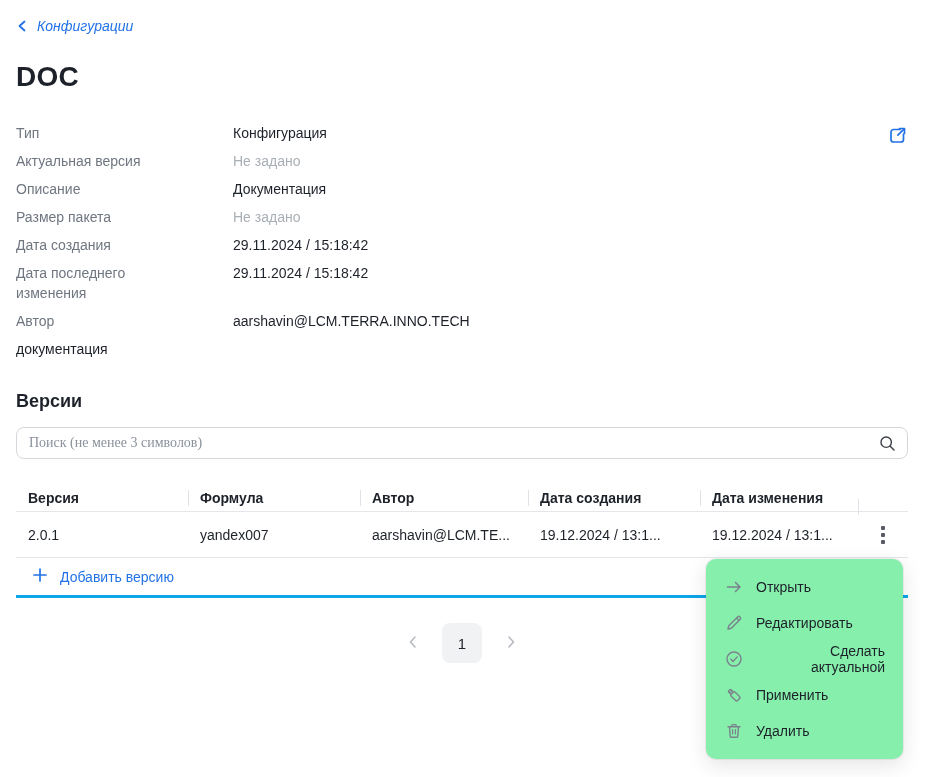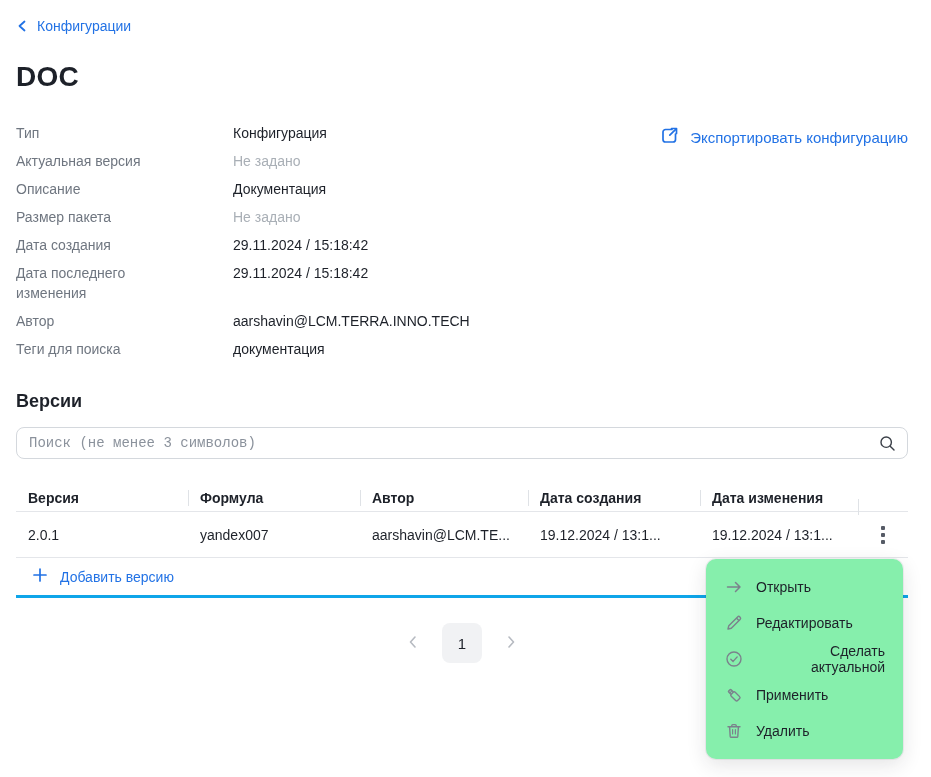--- a/index.html
+++ b/index.html
@@ -10,21 +10,21 @@
     color: #1d2129;
     position: relative;
     overflow: hidden;
   }
   .page { padding: 18px 23px 0 16px; position: relative; }
 
   
   .back-link {
     display: inline-flex; align-items: center; gap: 9px;
     color: #2272E5; font-size: 14px; font-weight: 500;
-    cursor: pointer; text-decoration: none;
+    cursor: pointer; text-decoration: none; font-style: italic;
   }
   .back-link svg { display: block; }
 
   
   .page-title { font-size: 28px; font-weight: 700; margin-top: 24px; letter-spacing: .2px; }
 
   
   .details-wrap { position: relative; margin-top: 30px; }
   .details-grid {
     display: grid; grid-template-columns: 217px 1fr;
@@ -40,21 +40,21 @@
     color: #2272E5; font-size: 15px; font-weight: 500; cursor: pointer;
   }
 
   
   .versions-heading { margin-top: 32px; font-size: 18px; font-weight: 700; }
   .search-wrap { position: relative; margin-top: 15px; }
   .search-input {
     width: 100%; height: 32px;
     border: 1px solid #d4d8dd; border-radius: 8px;
     padding: 0 38px 0 12px; font-size: 14px; color: #8b5cf6;
-    font-family: Liberation Mono, monospace; outline: none; background: #fff;
+    font-family: Liberation Serif, serif; outline: none; background: #fff;
   }
   .search-input::placeholder { color: #8b929c; }
   .search-icon { position: absolute; right: 11px; top: 7px; }
 
   
   .table { margin-top: 25px; width: 100%; font-size: 14px; }
   .t-row {
     display: grid;
     grid-template-columns: 172px 172px 168px 172px 158px 1fr;
     align-items: center;
@@ -125,21 +125,20 @@
 
   <div class="details-wrap">
     <div class="export-link">
       <span>
         <svg width="21" height="21" viewBox="0 0 21 21" fill="none">
           <path d="M13 4.5 H6.5 A2.5 2.5 0 0 0 4 7 v7.5 A2.5 2.5 0 0 0 6.5 17 h7.5 A2.5 2.5 0 0 0 16.5 14.5 V9" stroke="#2272E5" stroke-width="1.7" stroke-linecap="round"></path>
           <path d="M12.5 3.5 h5 v5" stroke="#2272E5" stroke-width="1.7" stroke-linecap="round" stroke-linejoin="round"></path>
           <path d="M17.2 3.8 L10.8 10.2" stroke="#2272E5" stroke-width="1.7" stroke-linecap="round"></path>
         </svg>
       </span>
-      <span>Экспортировать конфигурацию</span>
     </div>
 
     <div class="details-grid">
       <div class="detail-label">Тип</div>
       <div class="detail-value">Конфигурация</div>
 
       <div class="detail-label">Актуальная версия</div>
       <div class="detail-value muted">Не задано</div>
 
       <div class="detail-label">Описание</div>
@@ -150,21 +149,20 @@
 
       <div class="detail-label">Дата создания</div>
       <div class="detail-value">29.11.2024 / 15:18:42</div>
 
       <div class="detail-label">Дата последнего изменения</div>
       <div class="detail-value">29.11.2024 / 15:18:42</div>
 
       <div class="detail-label">Автор</div>
       <div class="detail-value">aarshavin@LCM.TERRA.INNO.TECH</div>
 
-      <div class="detail-label">Теги для поиска</div>
       <div class="detail-value">документация</div>
     </div>
   </div>
 
   <h2 class="versions-heading">Версии</h2>
 
   <div class="search-wrap">
     <input class="search-input" type="text" placeholder="Поиск (не менее 3 символов)" style="">
     <span class="search-icon">
       <svg width="19" height="19" viewBox="0 0 19 19" fill="none">

